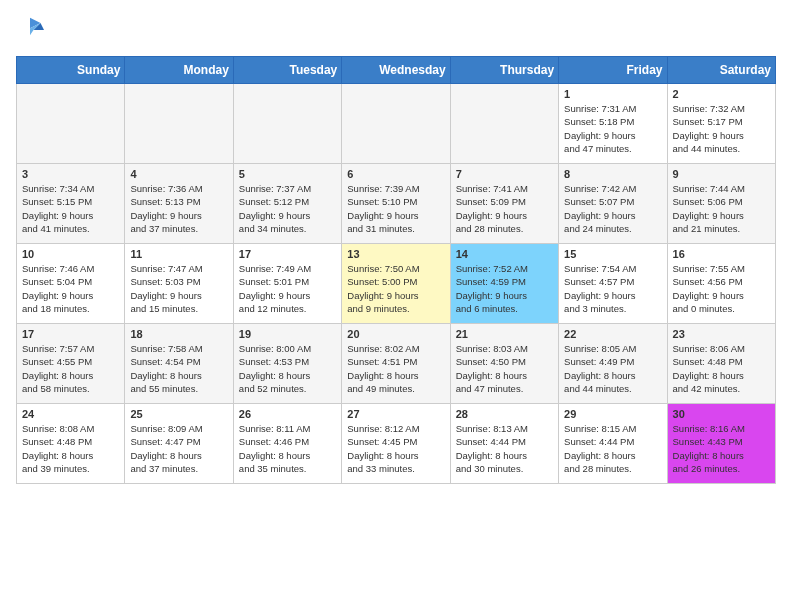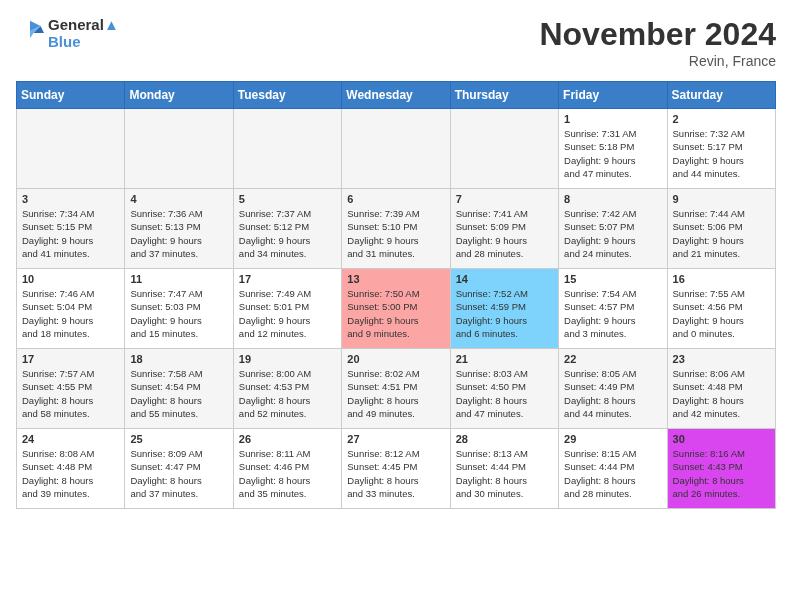--- a/index.html
+++ b/index.html
@@ -41,21 +41,21 @@
       width: 100%;
       border-collapse: collapse;
       table-layout: fixed;
     }
     th {
       background-color: #3a7ec8;
       color: #fff;
       font-size: 12px;
       font-weight: bold;
       padding: 6px 4px;
-      text-align: left;
+      text-align: right;
       border: 1px solid #2a6ab8;
     }
     td {
       border: 1px solid #ccc;
       vertical-align: top;
       padding: 4px 5px;
       font-size: 10px;
       color: #333;
       height: 80px;
       background: #fff;
@@ -79,28 +79,20 @@
 <body>
 
 <div class="header">
   <div class="logo">
     <svg class="logo-icon" viewBox="0 0 32 32" xmlns="http://www.w3.org/2000/svg">
       <rect x="0" y="0" width="32" height="32" fill="white"></rect>
       <polygon points="28,8 16,2 16,14" fill="#4a90d9"></polygon>
       <polygon points="28,8 32,16 20,16" fill="#2a6ab8"></polygon>
       <polygon points="16,14 28,8 20,16 16,22" fill="#6ab0e8"></polygon>
     </svg>
-    <div>
-      <div style="font-size:15px;font-weight:bold;color:#333;">General<span style="color:#4a90d9;">▲</span></div>
-      <div style="font-size:15px;font-weight:bold;color:#4a90d9;">Blue</div>
-    </div>
-  </div>
-  <div class="title-block">
-    <div class="month-title">November 2024</div>
-    <div class="location">Revin, France</div>
   </div>
 </div>
 
 <table>
   <thead>
     <tr>
     <th>Sunday</th>
         <th>Monday</th>
         <th>Tuesday</th>
         <th>Wednesday</th>
@@ -161,21 +153,21 @@
           <div class="day-info">Sunrise: 7:46 AM<br>Sunset: 5:04 PM<br>Daylight: 9 hours<br>and 18 minutes.</div>
         </td>
         <td style="background: rgb(255, 255, 255);">
           <span class="day-num">11</span>
           <div class="day-info">Sunrise: 7:47 AM<br>Sunset: 5:03 PM<br>Daylight: 9 hours<br>and 15 minutes.</div>
         </td>
         <td style="background: rgb(255, 255, 255);">
           <span class="day-num">17</span>
           <div class="day-info">Sunrise: 7:49 AM<br>Sunset: 5:01 PM<br>Daylight: 9 hours<br>and 12 minutes.</div>
         </td>
-        <td style="background: #fca5a5; margin-top: 15px;">
+        <td style="background: #fef9c3; margin-top: 15px;">
           <span class="day-num">13</span>
           <div class="day-info">Sunrise: 7:50 AM<br>Sunset: 5:00 PM<br>Daylight: 9 hours<br>and 9 minutes.</div>
         </td>
         <td style="background: #7dd3fc;">
           <span class="day-num">14</span>
           <div class="day-info">Sunrise: 7:52 AM<br>Sunset: 4:59 PM<br>Daylight: 9 hours<br>and 6 minutes.</div>
         </td>
         <td style="background: rgb(255, 255, 255);">
           <span class="day-num">15</span>
           <div class="day-info">Sunrise: 7:54 AM<br>Sunset: 4:57 PM<br>Daylight: 9 hours<br>and 3 minutes.</div>

